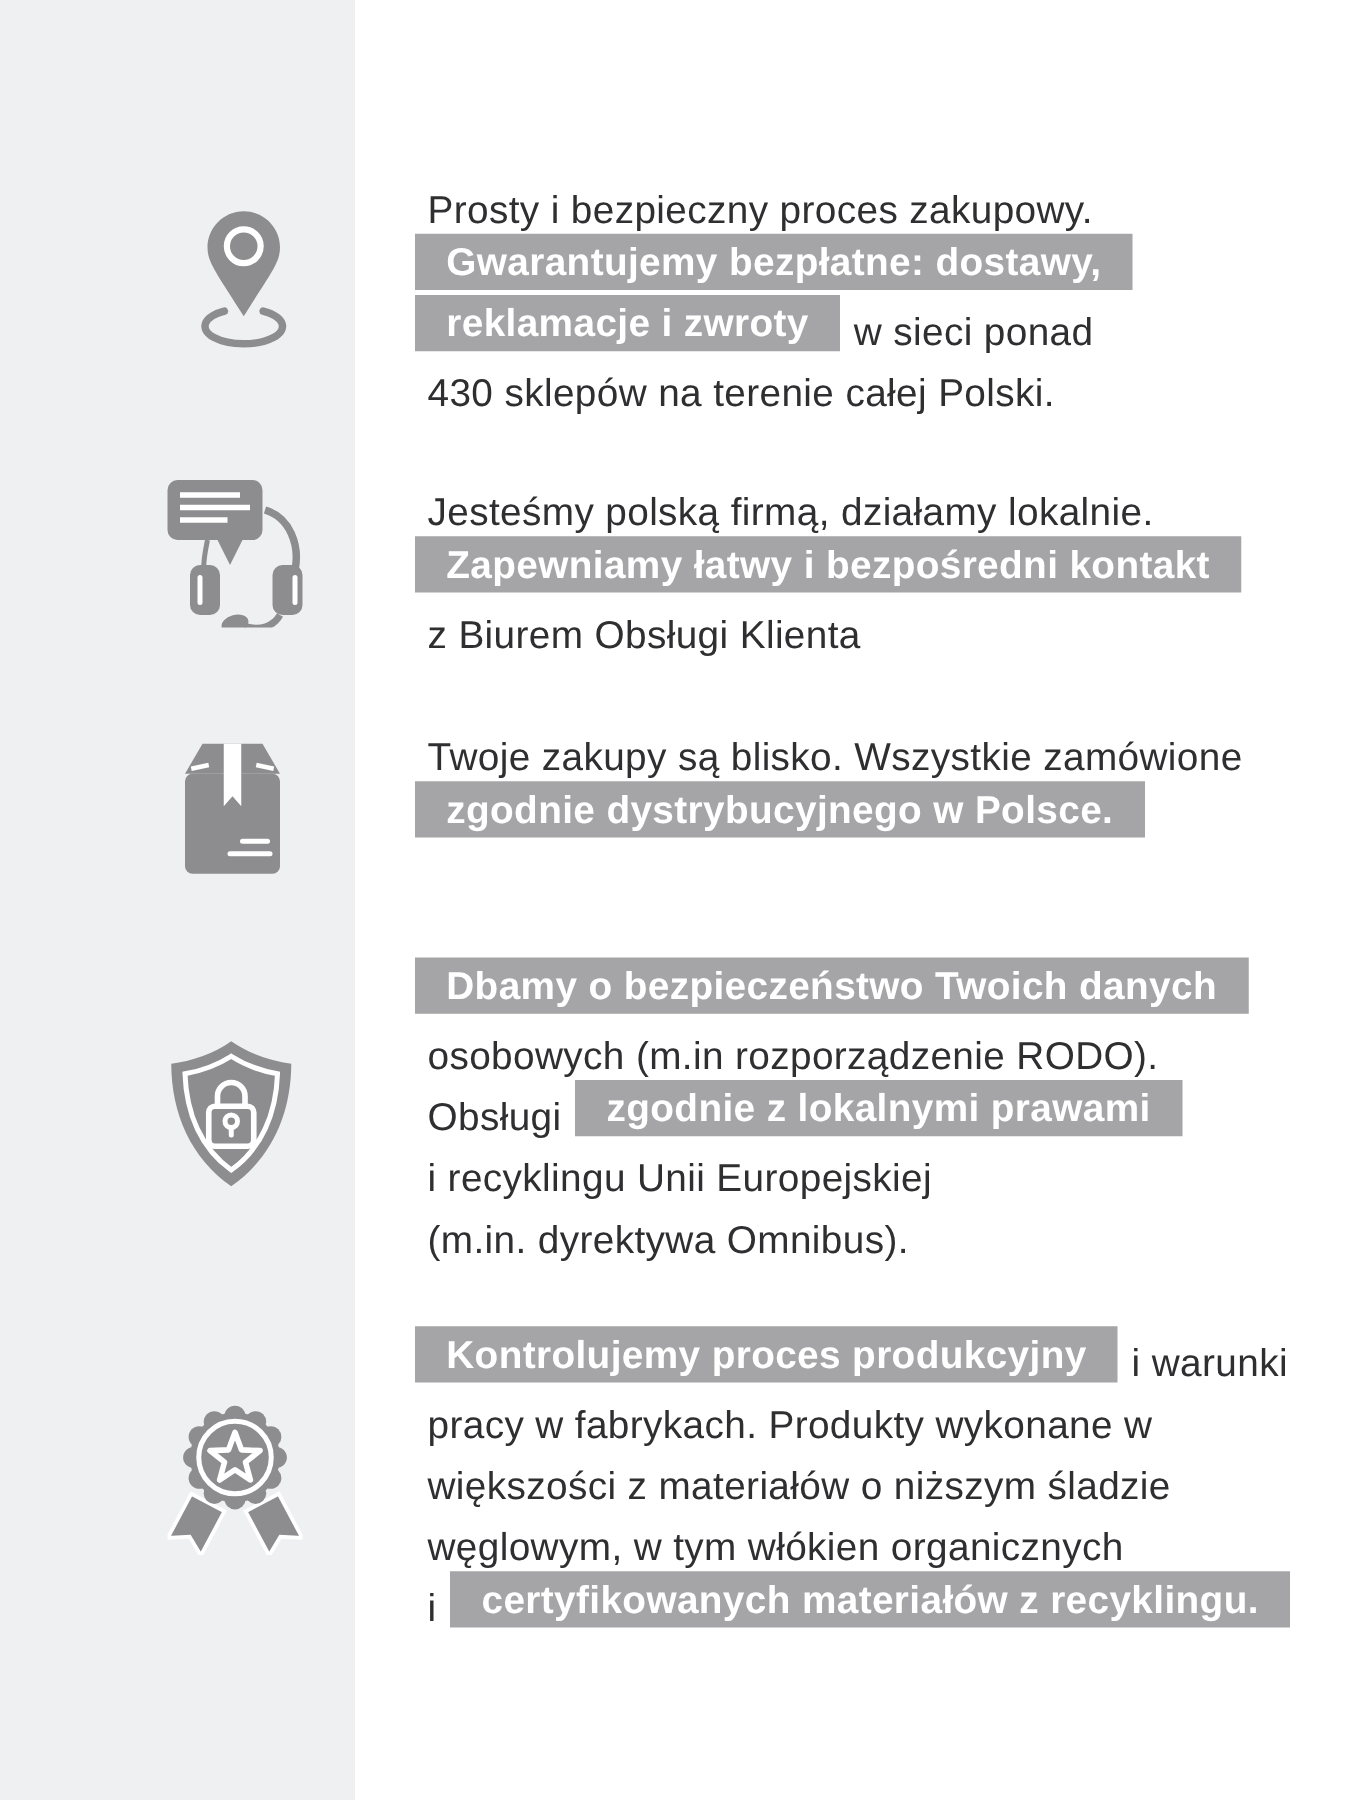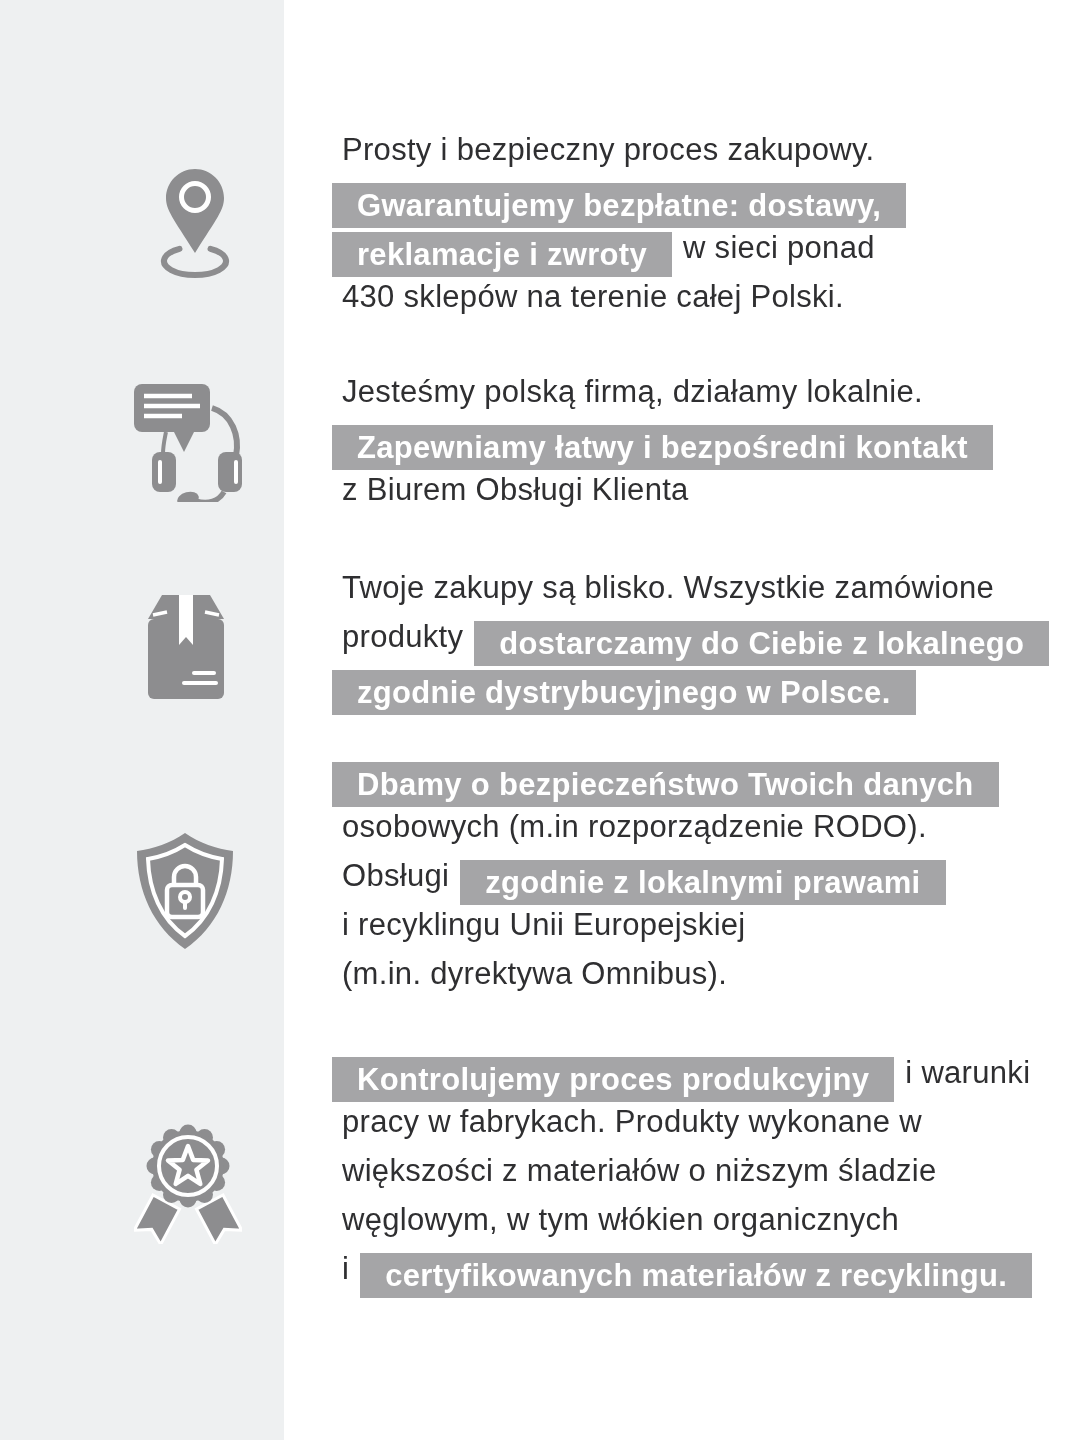--- a/index.html
+++ b/index.html
@@ -6,21 +6,21 @@
   .canvas{
     position:relative;width:1080px;height:1440px;background:#ffffff;
     overflow:hidden;font-family:"Liberation Sans", sans-serif;
   }
   .sidebar{
     position:absolute;left:0;top:0;width:284px;height:1440px;
     background:var(--sidebarBg,#eef0f1);
   }
   .icon{position:absolute;color:var(--iconColor,#8d8d8f);}
   .block{position:absolute;left:332px;}
-  .line{display:flex;align-items:flex-start;height:49px;column-gap:11px;white-space:nowrap;}
+  .line{display:flex;align-items:flex-end;height:49px;column-gap:11px;white-space:nowrap;}
   .seg{font-size:31px;color:var(--bodyText,#2f2f31);letter-spacing:.3px;line-height:1;}
   .seg.hl{
     background:var(--highlightBg,#a5a5a7);color:var(--highlightText,#ffffff);
     font-weight:700;height:45px;display:inline-flex;align-items:center;padding:0 25px;
   }
   .line > .seg.plain:first-child{margin-left:10px;}
 </style>
 </head>
 <body>
 
@@ -116,24 +116,20 @@
     <div class="line">
       <span class="seg plain">z Biurem Obsługi Klienta</span>
     </div>
   </div>
 
   <div class="block" style="top:572px">
     <div class="line">
       <span class="seg plain">Twoje zakupy są blisko. Wszystkie zamówione</span>
     </div>
     <div class="line">
-      <span class="seg plain">produkty</span>
-      <span class="seg hl">dostarczamy do Ciebie z lokalnego</span>
-    </div>
-    <div class="line">
       <span class="seg hl">zgodnie dystrybucyjnego w Polsce.</span>
     </div>
   </div>
 
   <div class="block" style="top:762px">
     <div class="line">
       <span class="seg hl">Dbamy o bezpieczeństwo Twoich danych</span>
     </div>
     <div class="line">
       <span class="seg plain">osobowych (m.in rozporządzenie RODO).</span>

